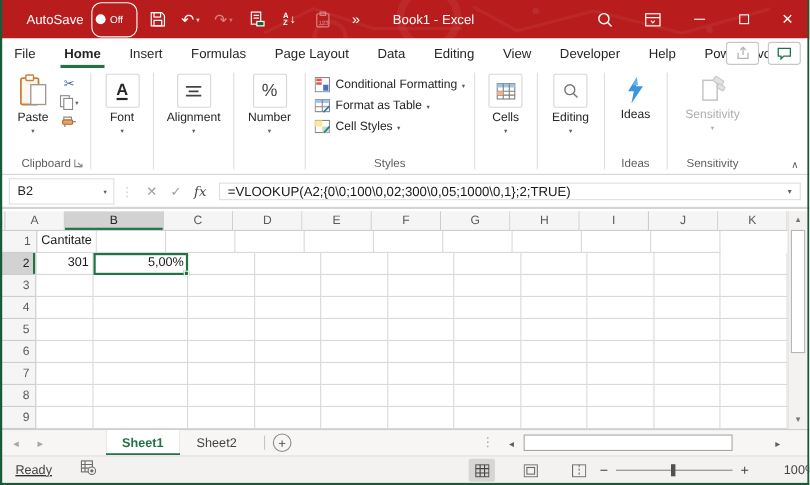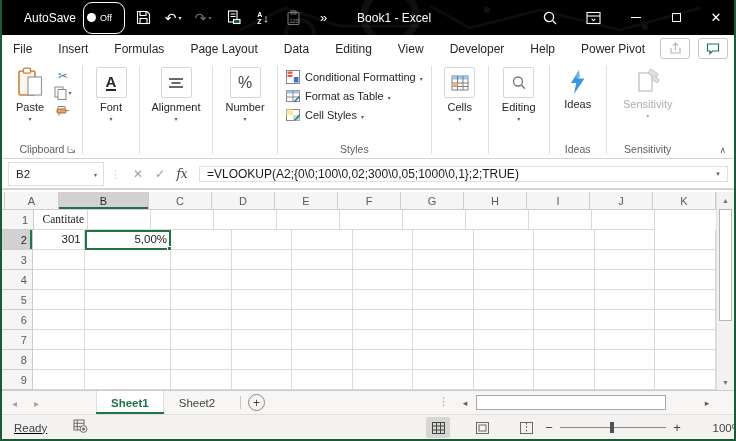--- a/index.html
+++ b/index.html
@@ -1,20 +1,20 @@
 <!DOCTYPE html>
 <html><head>
 <meta charset="utf-8">
 <style>
   * { margin:0; padding:0; box-sizing:border-box; }
   body { font-family:"Liberation Sans", sans-serif; background:#fff; }
   #app { position:relative; width:736px; height:441px; background:#fff; overflow:hidden; }
 
   
-  .titlebar { position:absolute; top:0; left:0; right:0; height:35px; background:#000000; color:#fff;
+  .titlebar { position:absolute; top:0; left:0; right:0; height:35px; background:#b91c1c; color:#fff;
               display:flex; align-items:center; overflow:hidden; }
   .tb-deco { position:absolute; top:0; left:0; width:736px; height:35px; pointer-events:none; }
   .tb-left { display:flex; align-items:center; margin-left:24px; position:relative; z-index:2; }
   .autosave-label { font-size:12px; margin-right:7px; }
   .autosave-toggle { width:42px; height:32px; border:1px solid #fff; border-radius:9px;
                      display:flex; align-items:center; padding:0 3px; gap:4px; cursor:default; }
   .autosave-knob { width:9px; height:9px; border-radius:50%; background:#fff; }
   .autosave-state { font-size:9px; color:#fff; }
   .qai { min-width:24px; height:26px; display:flex; align-items:center; justify-content:center;
          margin-left:6px; font-size:14px; color:#fff; }
@@ -221,20 +221,21 @@
         </div>
       <div class="tbbtn">
           <span class="close-x">✕</span>
         </div>
     </div>
   </div>
 
   <div class="tabrow">
     <div style="display:flex;">
         <div class="rtab">File</div>
+        <div class="rtab active">Home</div>
         <div class="rtab">Insert</div>
         <div class="rtab">Formulas</div>
         <div class="rtab">Page Layout</div>
         <div class="rtab">Data</div>
         <div class="rtab">Editing</div>
         <div class="rtab">View</div>
         <div class="rtab">Developer</div>
         <div class="rtab">Help</div>
         <div class="rtab">Power Pivot</div>
       </div>
@@ -482,21 +483,21 @@
           <div class="gh" style="width: 63px;">G</div>
           <div class="gh" style="width: 63px;">H</div>
           <div class="gh" style="width: 63px;">I</div>
           <div class="gh" style="width: 63px;">J</div>
           <div class="gh" style="width: 63px;">K</div>
         </div>
     </div>
     <div>
         <div class="grow">
           <div class="rowh">1</div>
-          <div class="cell" style="width: 54px; text-align: right; font-family: Liberation Serif, serif;">Cantitate</div>
+          <div class="cell" style="width: 54px; text-align: center;">Cantitate</div>
           <div class="cell" style="width: 63px;"></div>
           <div class="cell" style="width: 63px;"></div>
           <div class="cell" style="width: 63px;"></div>
           <div class="cell" style="width: 63px;"></div>
           <div class="cell" style="width: 63px;"></div>
           <div class="cell" style="width: 63px;"></div>
           <div class="cell" style="width: 63px;"></div>
           <div class="cell" style="width: 63px;"></div>
           <div class="cell" style="width: 63px;"></div>
         </div>

